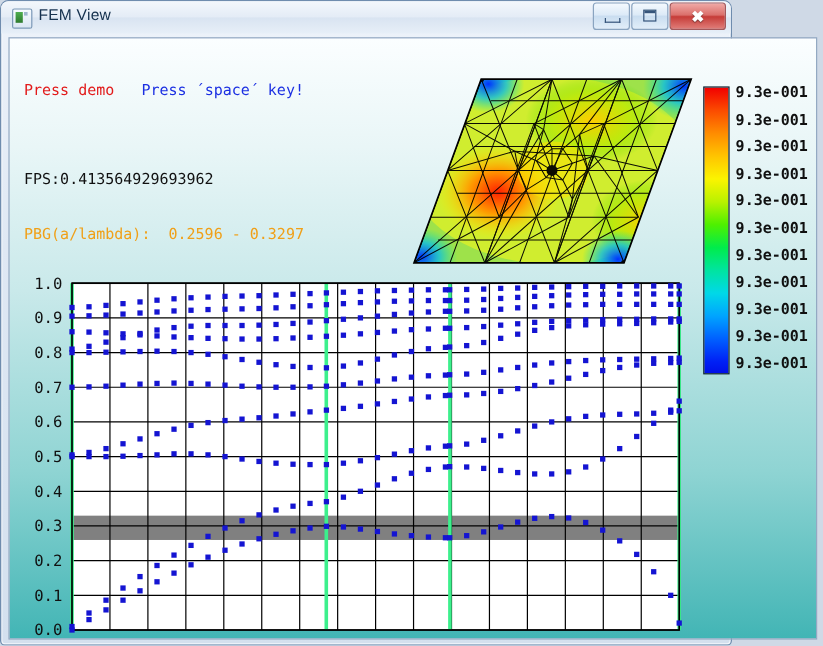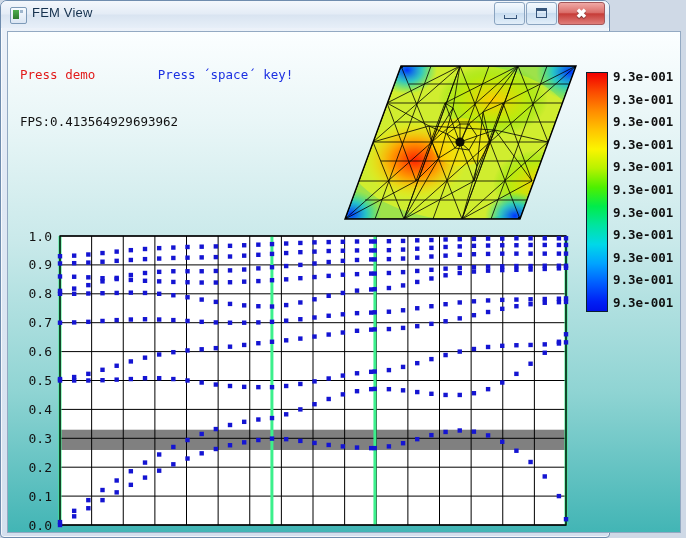--- a/index.html
+++ b/index.html
@@ -71,22 +71,22 @@
     background:linear-gradient(180deg,#fbfeff 0%,#e9f6f7 18%,#c9e9ea 42%,#8fd4d3 72%,#42b5b5 100%);
     border:1px solid #93a9c2;box-sizing:border-box;overflow:hidden;
   }
   
   .hud{
     position:absolute;left:12px;top:4px;
     font-family:"DejaVu Sans Mono","Liberation Mono",monospace;
     font-size:12.5px;line-height:15.5px;white-space:pre;
   }
   .hud .l1 .red{color:#e21b1b;}
-  .hud .l1 .blue{color:#1b2fe2;margin-left:40px;}
-  .hud .l2{color:#111111;}
+  .hud .l1 .blue{color:#1b2fe2;}
+  .hud .l2{color:#111111;margin-top:27px;}
   .hud .l3{color:#26b6e8;}
   .hud .l4{color:#f0a018;}
   
   .mesh-wrap{position:absolute;left:335px;top:32px;width:235px;height:160px;}
   .mesh-wrap svg{display:block;}
   
   .cbar-wrap{position:absolute;left:572px;top:38px;width:100px;height:248px;}
   .cbar{
     position:absolute;left:6px;top:2px;width:22px;height:240px;
     border:1px solid #0c2030;box-sizing:border-box;
@@ -131,20 +131,21 @@
         <span class="glyph-close">✖</span>
       </div>
     </div>
   </div>
 
   <div class="client">
 
     <div class="hud">
       <div class="l1"><span class="red">Press demo</span><span>   </span><span class="blue">Press ´space´ key!</span></div>
       <div class="l2">FPS:0.413564929693962</div>
+      <div class="l4">PBG(a/lambda):  0.2596 - 0.3297</div>
     </div>
 
     <div class="mesh-wrap">
       <svg width="235" height="160" viewBox="0 0 235 160">
         <defs>
           <clipPath id="rhomb">
               <polygon points="58,2 233,2 177,155 2,155"></polygon>
             </clipPath>
           <radialGradient id="gHot" cx="0.5" cy="0.5" r="0.5">
             <stop offset="0%" stop-color="#ff2200"></stop>

